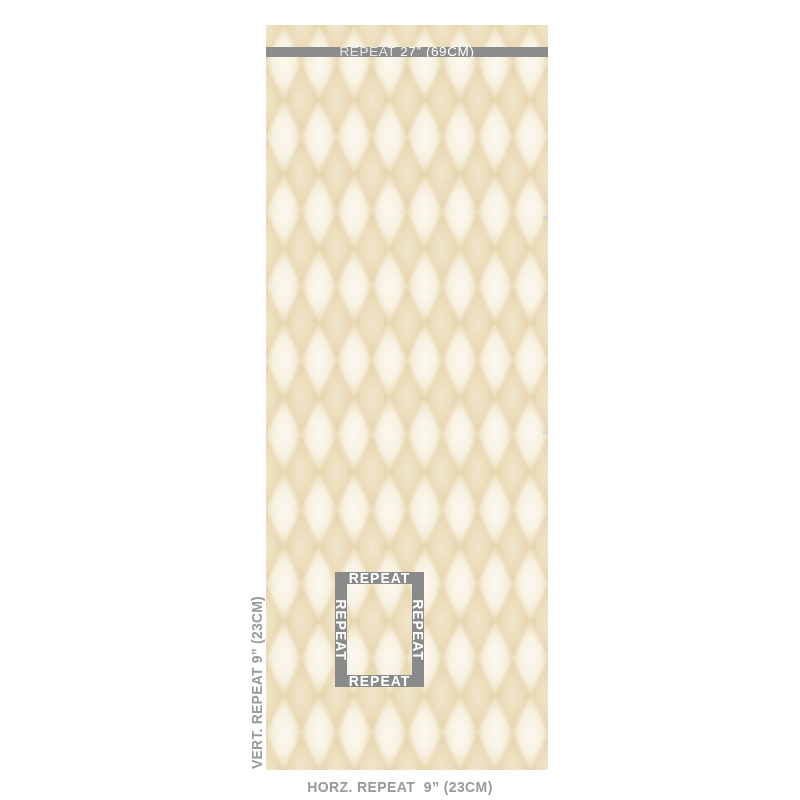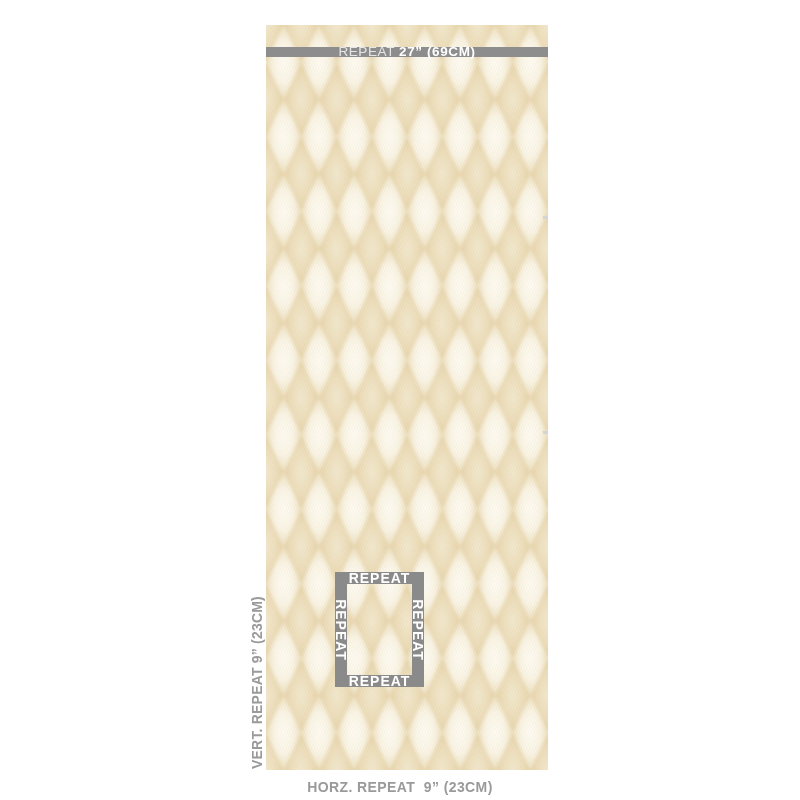--- a/index.html
+++ b/index.html
@@ -12,21 +12,21 @@
   .pattern-svg { position:absolute; inset:0; display:block; }
 
   
   .width-bar {
     position:absolute; left:0; top:22px; width:282px; height:10px;
     background:#8d8d8d; display:flex; align-items:center; justify-content:center;
     overflow:visible; white-space:pre; line-height:10px;
     font-size:13.5px; letter-spacing:0.6px; color:#ffffff;
   }
   .width-bar .w-label { font-weight:400; color:rgba(255,255,255,0.78); }
-  .width-bar .w-value { font-weight:700; color:#ffffff;text-align:right; }
+  .width-bar .w-value { font-weight:400; color:#ffffff;text-align:right; }
 
   
   .repeat-box { position:absolute; left:69px; top:547px; width:89px; height:115px; }
   .rb-frame { position:absolute; inset:0; border:12px solid #8a8a8a; box-sizing:border-box; }
   .rb-label {
     position:absolute; display:flex; align-items:center; justify-content:center;
     color:#ffffff; font-weight:700; font-size:14px; letter-spacing:1px;
     line-height:10px; white-space:nowrap;
   }
   .rb-top    { left:0; right:0; top:0;    height:12px; }

